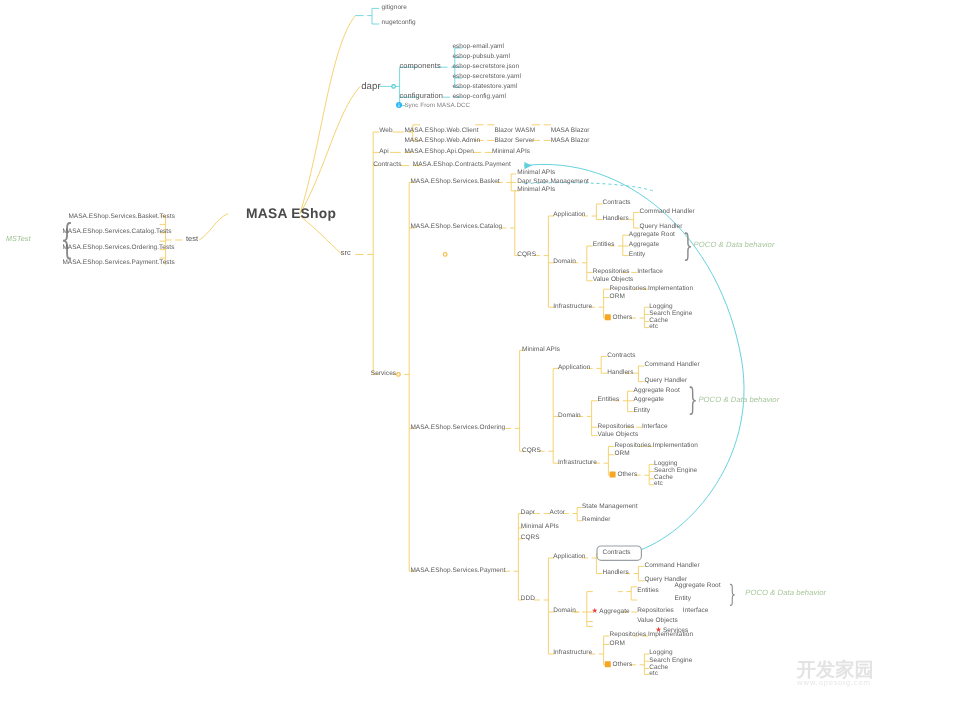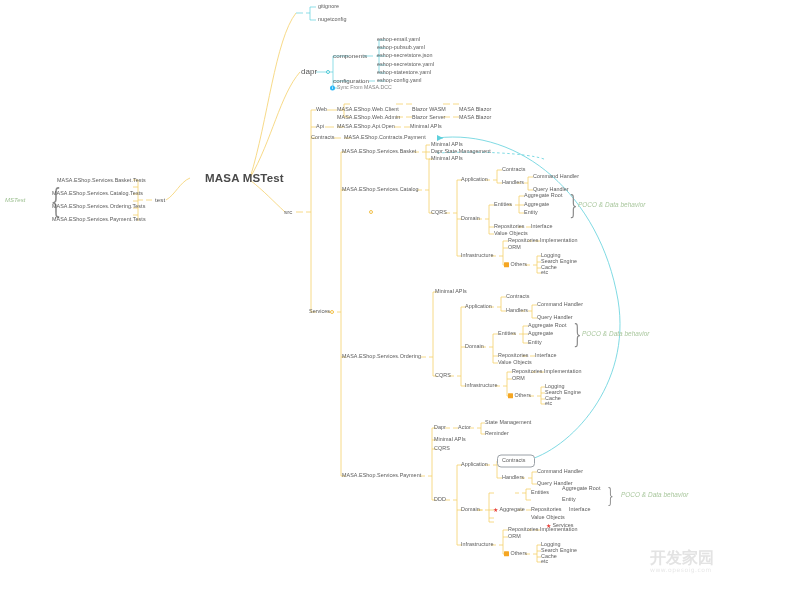--- a/index.html
+++ b/index.html
@@ -130,21 +130,21 @@
     font-size: 29px;
     font-weight: bold;
     color: #dfe7df;
     letter-spacing: -1px;
     font-family: "DejaVu Sans", sans-serif;
     line-height: 0.95;
   }
   #watermark .wm-cn {
     display: flex;
     flex-direction: column;
-    margin-left: 2px;
+    margin-left: 16px;
   }
   #watermark .wm-cn-top {
     font-size: 16px;
     color: #e2e2e2;
     font-weight: bold;
     line-height: 1;
     font-family: "DejaVu Sans", sans-serif;
   }
   #watermark .wm-cn-bot {
     font-size: 6px;
@@ -414,21 +414,21 @@
     </g>
 
     <g fill="none" stroke="#5fd0dc" stroke-width="0.8">
       <path d="M437,138 C520,128 600,195 618,300 C632,385 570,450 525,461" stroke-dasharray="0"></path>
       <path d="M443,138 L437,135 L437,141 Z" fill="#5fd0dc" stroke="none"></path>
       <path d="M443,138 L437,138" stroke-dasharray="2,2"></path>
       <path d="M437,153 C500,150 540,156 546,160" stroke-dasharray="2.5,2.5"></path>
     </g>
   </svg>
 
-  <div class="node root" style="left:205px; top:179px;">MASA MSTest</div>
+  <div class="node root" style="left:205px; top:179px;">MASA EShop</div>
 
   <div class="node" style="left:318px; top:7px;">gitignore</div>
   <div class="node" style="left:318px; top:20px;">nugetconfig</div>
 
   <div class="node dapr" style="left:301px; top:72px;">dapr</div>
   <div class="node mid" style="left:333px; top:56px;">components</div>
   <div class="node" style="left:377px; top:40px;">eshop-email.yaml</div>
   <div class="node" style="left:377px; top:48px;">eshop-pubsub.yaml</div>
   <div class="node" style="left:377px; top:56px;">eshop-secretstore.json</div>
   <div class="node" style="left:377px; top:65px;">eshop-secretstore.yaml</div>

